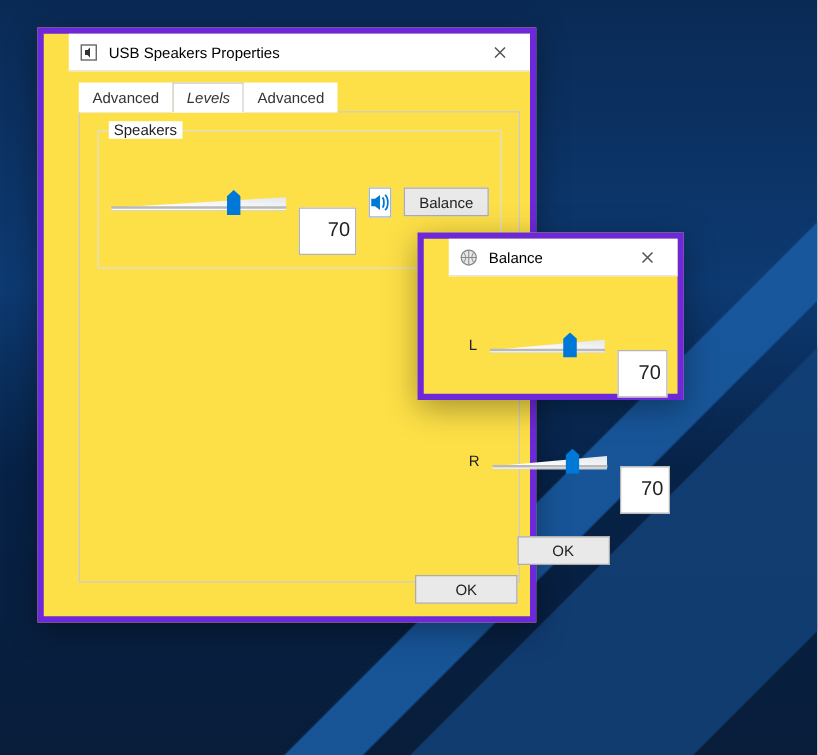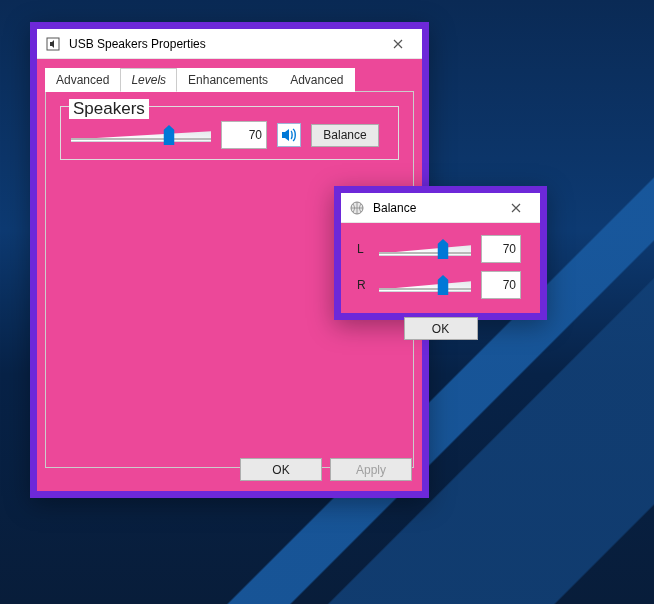--- a/index.html
+++ b/index.html
@@ -16,23 +16,24 @@
     position: absolute; inset: 0;
     background:
       linear-gradient(135deg, transparent 0, transparent 66%, rgba(25,90,160,0.9) 66.2%, rgba(25,90,160,0.9) 71%, transparent 71.2%, transparent 100%),
       linear-gradient(135deg, transparent 0, transparent 74%, rgba(18,65,120,0.85) 74.2%, rgba(18,65,120,0.85) 92%, transparent 92.2%, transparent 100%),
       linear-gradient(to bottom, #0a2a55 0%, #0d3a72 38%, #072247 62%, #081d3a 100%);
   }
 
   
   .win {
     position: absolute;
-    background: #ec4899;
-    border: 7px solid #6d28d9;
+    background: #fde047;
+    border: 5px solid #6d28d9;
     box-shadow: 0 6px 24px rgba(0,0,0,0.35);
+    padding-left: 20px;
   }
   .titlebar {
     height: 30px;
     display: flex; align-items: center;
     padding: 0 4px 0 8px;
     background: #fff;
     border-bottom: 1px solid #e6e6e6;
     color: #000;
   }
   .titlebar .appicon {
@@ -85,21 +86,21 @@
   .group {
     border: 1px solid #ddd;
     padding: 14px 10px 10px 10px;
     position: relative;
   }
   .group > .legend {
     position: absolute;
     top: -8px; left: 8px;
     background: #fff;
     padding: 0 4px;
-    font-size: 17px;
+    font-size: 12px;
     color: #222;
   }
   .levelrow {
     display: flex;
     align-items: center;
     gap: 10px;
   }
 
   
   .slider {
@@ -122,27 +123,28 @@
   }
   .slider .thumb {
     position: absolute;
     top: 1px;
     width: 11px; height: 20px;
     transform: translateX(-50%);
   }
   .slider .thumb svg { display: block; }
 
   .valuebox {
-    width: 46px; height: 28px;
+    width: 46px; height: 38px;
     border: 1px solid #b5b5b5;
     background: #fff;
     text-align: right;
     padding: 1px 4px;
-    font-size: 12px;
+    font-size: 16px;
     color: #222;
+    margin-top: 47px;
   }
 
   .iconbtn {
     width: 24px; height: 24px;
     border: 1px solid #9db5d8;
     background: #fff;
     display: flex; align-items: center; justify-content: center;
     cursor: pointer;
   }
   .btn {
@@ -197,21 +199,20 @@
     <div class="closebtn">
       <svg width="10" height="10" viewBox="0 0 10 10">
         <path d="M1 1 L9 9 M9 1 L1 9" stroke="currentColor" stroke-width="1.2"></path>
       </svg>
     </div>
   </div>
 
   <div class="tabstrip">
     <div class="tab">Advanced</div>
     <div class="tab active">Levels</div>
-    <div class="tab">Enhancements</div>
     <div class="tab">Advanced</div>
   </div>
 
   <div class="tabcontent">
     <div class="group">
       <span class="legend">Speakers</span>
       <div class="levelrow">
         <div class="slider">
           <div class="trackbg"></div>
           <div class="line"></div>
@@ -229,21 +230,20 @@
             <path d="M12 1c3 2 3 10 0 12" fill="none" stroke="#0078d7" stroke-width="1.4"></path>
           </svg>
         </div>
         <button class="btn">Balance</button>
       </div>
     </div>
   </div>
 
   <div class="buttonbar">
     <button class="btn" style="min-width:82px">OK</button>
-    <button class="btn disabled" style="min-width:82px">Apply</button>
   </div>
 </div>
 
 <div class="win" style="left:334px; top:186px; width:213px; height:134px;">
   <div class="titlebar">
     <span class="appicon">
       <svg width="14" height="14" viewBox="0 0 14 14">
         <circle cx="7" cy="7" r="6" fill="#e8e8e8" stroke="#888" stroke-width="1"></circle>
         <path d="M1 7h12M7 1v12M3 3c2 3 2 5 0 8M11 3c-2 3-2 5 0 8" fill="none" stroke="#888" stroke-width="0.8"></path>
       </svg>

